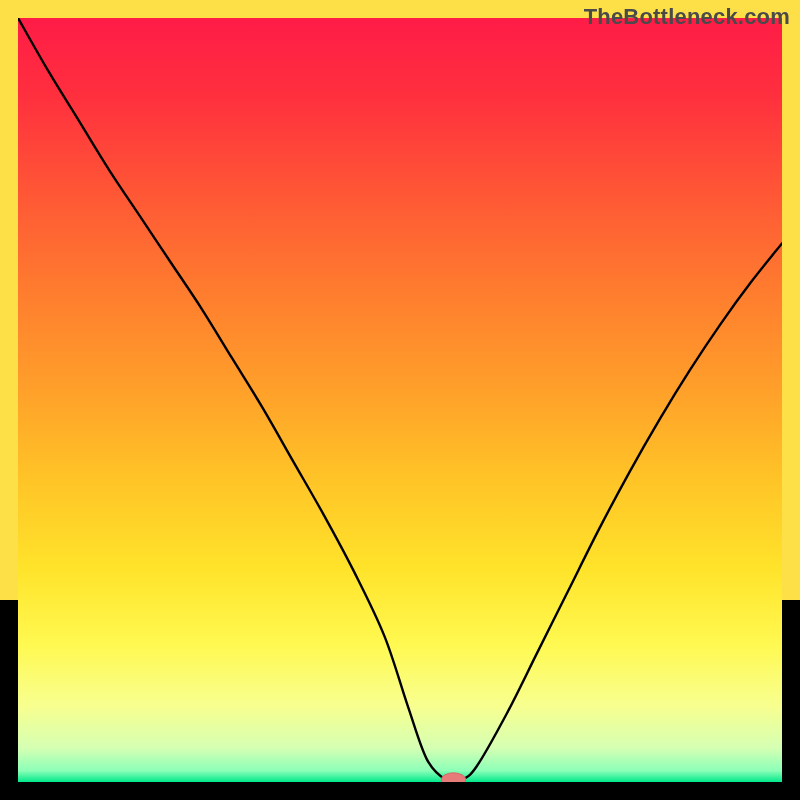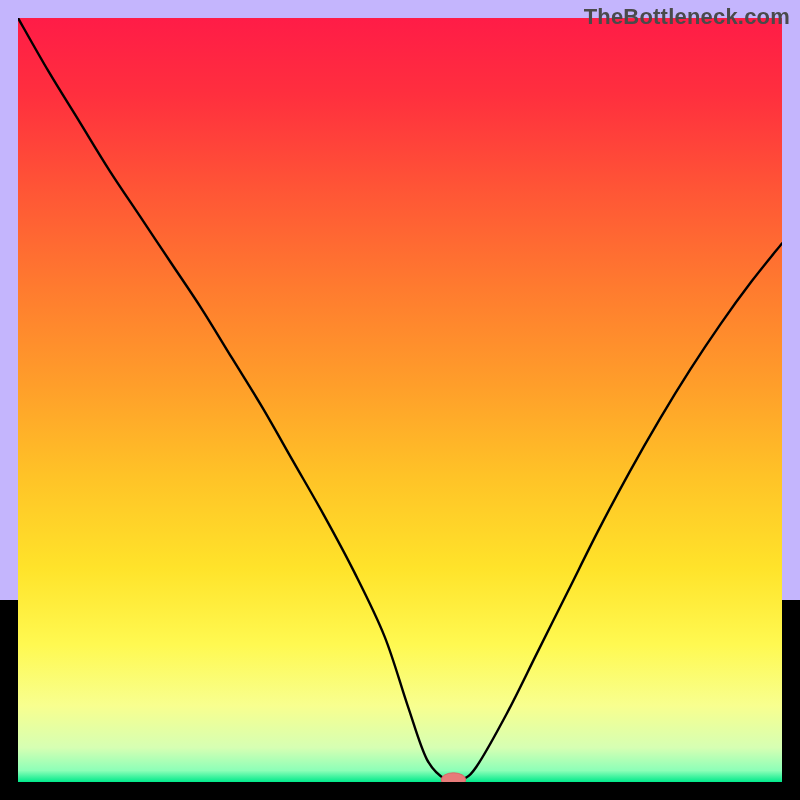--- a/index.html
+++ b/index.html
@@ -8,21 +8,21 @@
     width: 800px;
     height: 800px;
     overflow: hidden;
     background: #000;
     font-family: Arial, Helvetica, sans-serif;
   }
   .frame {
     position: relative;
     width: 800px;
     height: 600px;
-    background: #c4b5fd;
+    background: #fde047;
   }
   .watermark {
     position: absolute;
     top: 4px;
     right: 10px;
     color: #4a4a4a;
     font-size: 22px;
     font-weight: 600;
     letter-spacing: 0.2px;
     z-index: 20;

